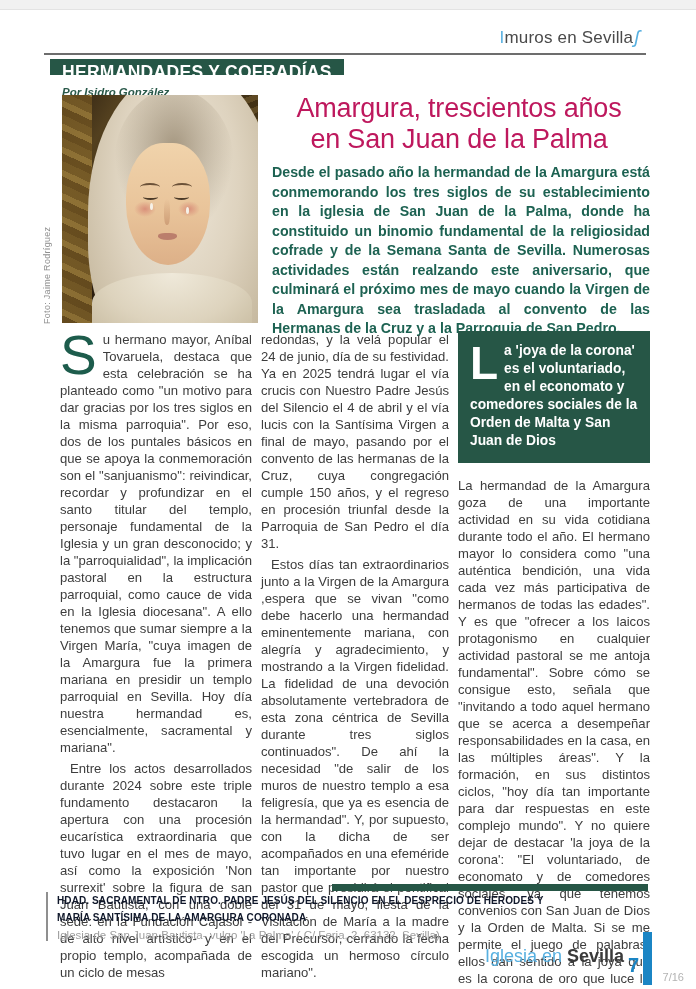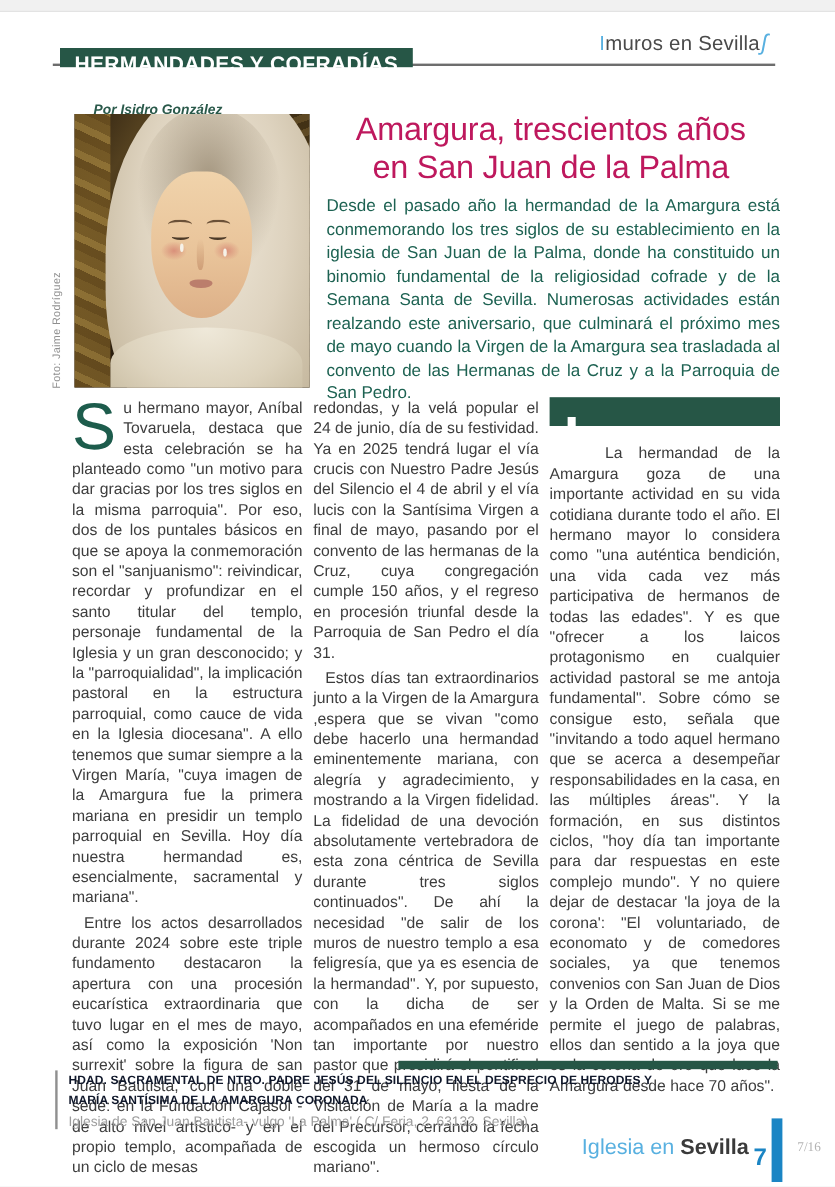--- a/index.html
+++ b/index.html
@@ -10,25 +10,25 @@
   }
   .scan-edge{position:absolute;top:0;left:0;width:696px;height:9px;background:#f1f1f1;border-bottom:1px solid #e3e3e3;}
 
   
   .brand-top{position:absolute;top:26px;right:56px;font-size:17px;letter-spacing:.2px;color:#4a4a4a;}
   .brand-top .ini{color:#58b0e0;}
   .brand-top .mark{color:#58b0e0;font-size:19px;font-style:italic;margin-left:1px;}
 
   .header-rule{position:absolute;top:53px;left:44px;width:602px;height:2px;background:#6d6d6d;}
   .section-bar{
-    position:absolute;top:40px;left:50px;width:auto;min-width:270px;height:16px;
+    position:absolute;top:59px;left:50px;width:auto;min-width:270px;height:16px;
     background:#265646;color:#ffffff;font-weight:bold;font-size:17.5px;
     line-height:26px;padding:0 12px;letter-spacing:.3px;
   }
-  .byline{position:absolute;top:86px;left:62px;font-size:11.5px;font-weight:bold;font-style:italic;color:#2a594a;margin-left:16px;}
+  .byline{position:absolute;top:86px;left:62px;font-size:11.5px;font-weight:bold;font-style:italic;color:#2a594a;}
 
   
   .photo{position:absolute;left:62px;top:95px;width:196px;height:228px;overflow:hidden;
     background:linear-gradient(120deg,#2b1e10 0%,#53401f 18%,#2a1d0e 45%,#3a2c15 75%,#1f150a 100%);}
   .ph-gold{position:absolute;left:0;top:0;width:30px;height:100%;
     background:repeating-linear-gradient(25deg,#6d5120 0 7px,#997a39 7px 13px,#7c5f28 13px 21px);opacity:.85;}
   .ph-gold2{position:absolute;right:0;top:0;width:18px;height:100%;
     background:repeating-linear-gradient(-20deg,#4d3a18 0 6px,#7c6230 6px 12px);opacity:.6;}
   .ph-veil{position:absolute;left:26px;top:-26px;width:186px;height:300px;
     border-radius:48% 44% 40% 42%;
@@ -55,21 +55,21 @@
   .photo-caption{
     position:absolute;left:42px;top:190px;height:134px;
     writing-mode:vertical-rl;transform:rotate(180deg);
     font-size:9px;color:#8f8f8f;letter-spacing:.3px;
   }
 
   
   .headline{position:absolute;left:266px;top:93px;width:386px;text-align:center;
     color:#be185d;font-weight:normal;font-size:27px;line-height:31px;letter-spacing:-.2px;}
   .intro{position:absolute;left:272px;top:163px;width:378px;
-    color:#1d6252;font-weight:normal;font-size:14.2px;line-height:19.5px;text-align:justify;}
+    color:#1d6252;font-weight:bold;font-size:14.2px;line-height:19.5px;text-align:justify;}
 
   
   .cols{position:absolute;left:60px;top:331px;width:590px;display:flex;}
   .col{width:192px;font-size:13.1px;line-height:17px;text-align:justify;}
   .col + .col{margin-left:9px;}
   .col-2{width:188px;}
   .col-3{width:192px;}
   .col p{margin:0;}
   .col p.indent{text-indent:10px;margin-top:4px;}
   .dropcap{float:left;font-size:55px;line-height:44px;color:#1d5c4c;padding:2px 6px 0 0;font-weight:400;}
@@ -82,21 +82,21 @@
   
   .footer-bar{position:absolute;left:332px;top:884px;width:316px;height:7px;background:#265646;}
   .footer-block{position:absolute;left:46px;top:892px;width:600px;border-left:2px solid #8f8f8f;padding-left:9px;}
   .footer-title{color:#0f172a;font-weight:bold;font-size:10px;line-height:17px;letter-spacing:.1px;}
   .footer-address{color:#9d9d9d;font-size:11.5px;margin-top:3px;}
 
   .brand-bottom{position:absolute;top:946px;right:72px;font-size:18px;color:#58b0e0;}
   .brand-bottom .sev{color:#3a3a3a;font-weight:bold;}
   .brand-bar{position:absolute;top:932px;right:44px;width:9px;height:53px;background:#1b85c4;}
   .page-num{position:absolute;top:954px;right:57px;font-size:20px;font-weight:bold;color:#1b85c4;}
-  .folio{position:absolute;top:950px;right:12px;font-size:11px;color:#b3b3b3;font-family:Liberation Serif, serif;}
+  .folio{position:absolute;top:971px;right:12px;font-size:11px;color:#b3b3b3;}
 </style>
 </head>
 <body>
 
 <div class="page">
 
   <div class="scan-edge"></div>
 
   <div class="brand-top">
     <span class="ini">I</span><span>muros en Sevilla</span><span class="mark">ʃ</span>
@@ -136,21 +136,21 @@
     <div class="col col-1">
       <p><span class="dropcap">S</span><span>u hermano mayor, Aníbal Tovaruela, destaca que esta celebración se ha planteado como "un motivo para dar gracias por los tres siglos en la misma parroquia". Por eso, dos de los puntales básicos en que se apoya la conmemoración son el "sanjuanismo": reivindicar, recordar y profundizar en el santo titular del templo, personaje fundamental de la Iglesia y un gran desconocido; y la "parroquialidad", la implicación pastoral en la estructura parroquial, como cauce de vida en la Iglesia diocesana". A ello tenemos que sumar siempre a la Virgen María, "cuya imagen de la Amargura fue la primera mariana en presidir un templo parroquial en Sevilla. Hoy día nuestra hermandad es, esencialmente, sacramental y mariana".</span></p>
       <p class="indent">Entre los actos desarrollados durante 2024 sobre este triple fundamento destacaron la apertura con una procesión eucarística extraordinaria que tuvo lugar en el mes de mayo, así como la exposición 'Non surrexit' sobre la figura de san Juan Bautista, con una doble sede: en la Fundación Cajasol -de alto nivel artístico- y en el propio templo, acompañada de un ciclo de mesas</p>
     </div>
     <div class="col col-2">
       <p>redondas, y la velá popular el 24 de junio, día de su festividad. Ya en 2025 tendrá lugar el vía crucis con Nuestro Padre Jesús del Silencio el 4 de abril y el vía lucis con la Santísima Virgen a final de mayo, pasando por el convento de las hermanas de la Cruz, cuya congregación cumple 150 años, y el regreso en procesión triunfal desde la Parroquia de San Pedro el día 31.</p>
       <p class="indent">Estos días tan extraordinarios junto a la Virgen de la Amargura ,espera que se vivan "como debe hacerlo una hermandad eminentemente mariana, con alegría y agradecimiento, y mostrando a la Virgen fidelidad. La fidelidad de una devoción absolutamente vertebradora de esta zona céntrica de Sevilla durante tres siglos continuados". De ahí la necesidad "de salir de los muros de nuestro templo a esa feligresía, que ya es esencia de la hermandad". Y, por supuesto, con la dicha de ser acompañados en una efeméride tan importante por nuestro pastor que presidirá el pontifical del 31 de mayo, fiesta de la Visitación de María a la madre del Precursor, cerrando la fecha escogida un hermoso círculo mariano".</p>
     </div>
     <div class="col col-3">
       <div class="highlight-box">
-        <span class="dropcap">L</span>
+        <span class="dropcap">L</span><span>a 'joya de la corona' es el voluntariado, en el economato y comedores sociales de la Orden de Malta y San Juan de Dios</span>
       </div>
       <p>La hermandad de la Amargura goza de una importante actividad en su vida cotidiana durante todo el año. El hermano mayor lo considera como "una auténtica bendición, una vida cada vez más participativa de hermanos de todas las edades". Y es que "ofrecer a los laicos protagonismo en cualquier actividad pastoral se me antoja fundamental". Sobre cómo se consigue esto, señala que "invitando a todo aquel hermano que se acerca a desempeñar responsabilidades en la casa, en las múltiples áreas". Y la formación, en sus distintos ciclos, "hoy día tan importante para dar respuestas en este complejo mundo". Y no quiere dejar de destacar 'la joya de la corona': "El voluntariado, de economato y de comedores sociales, ya que tenemos convenios con San Juan de Dios y la Orden de Malta. Si se me permite el juego de palabras, ellos dan sentido a la joya que es la corona de oro que luce la Amargura desde hace 70 años".</p>
     </div>
   </div>
 
   <div class="footer-bar"></div>
   <div class="footer-block">
     <div class="footer-title">HDAD. SACRAMENTAL DE NTRO. PADRE JESÚS DEL SILENCIO EN EL DESPRECIO DE HERODES Y</div>
     <div class="footer-title">MARÍA SANTÍSIMA DE LA AMARGURA CORONADA</div>
     <div class="footer-address">Iglesia de San Juan Bautista- vulgo 'La Palma' ( C/ Feria, 2. 63132. Sevilla)</div>

